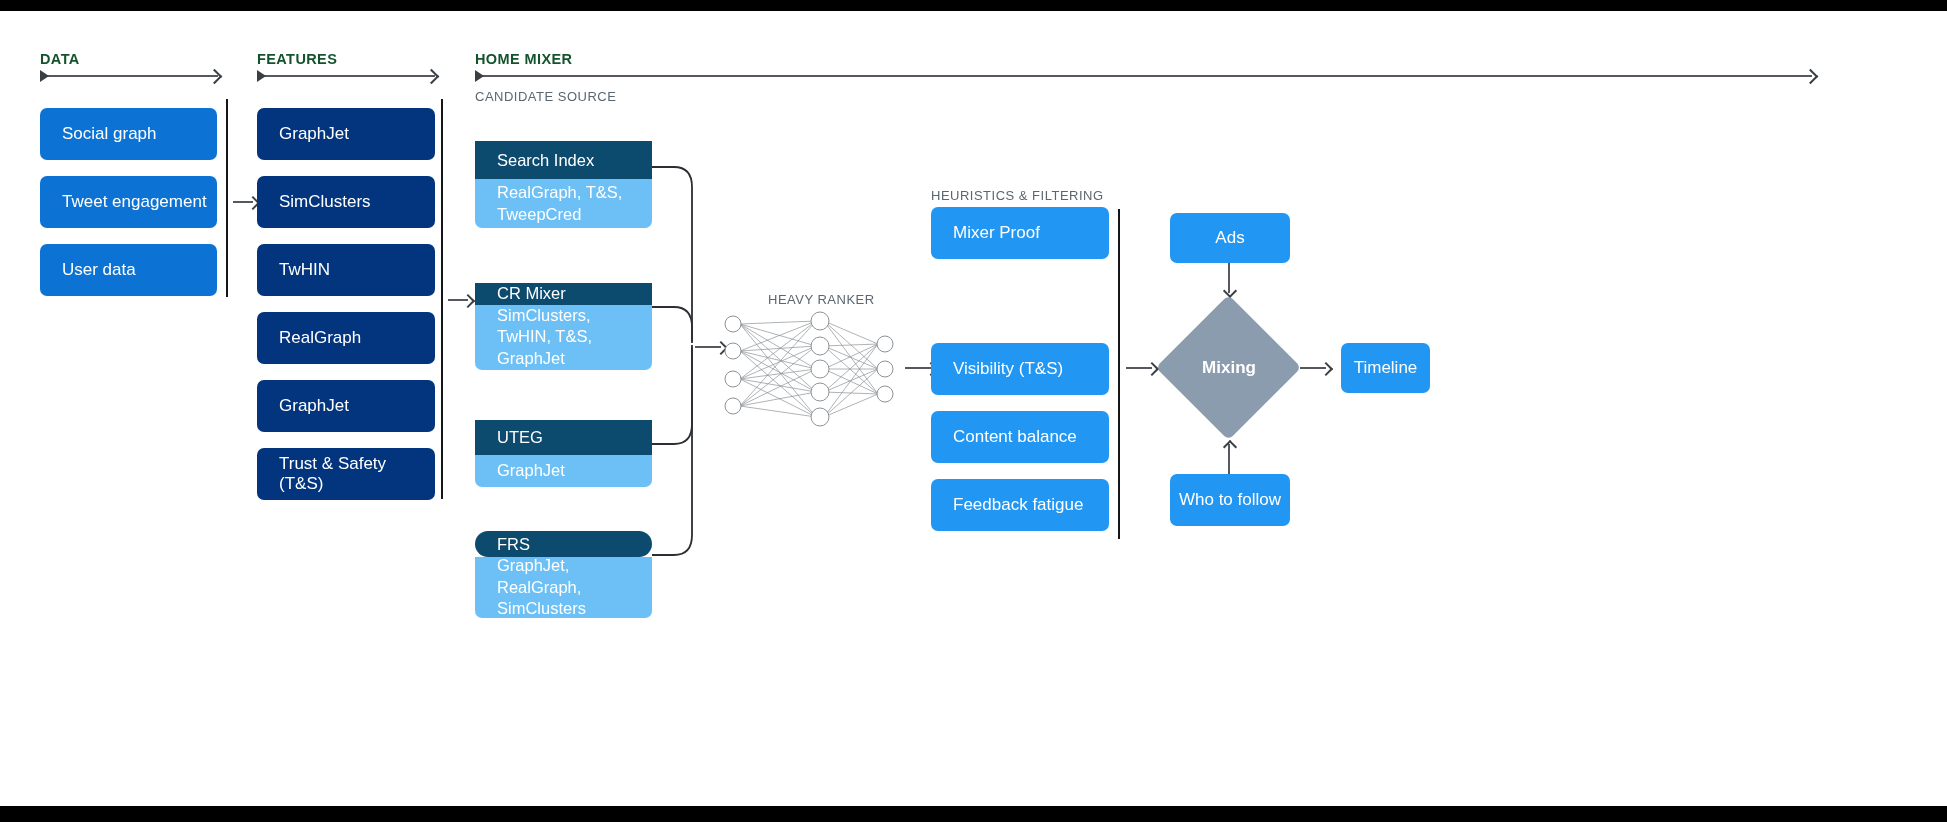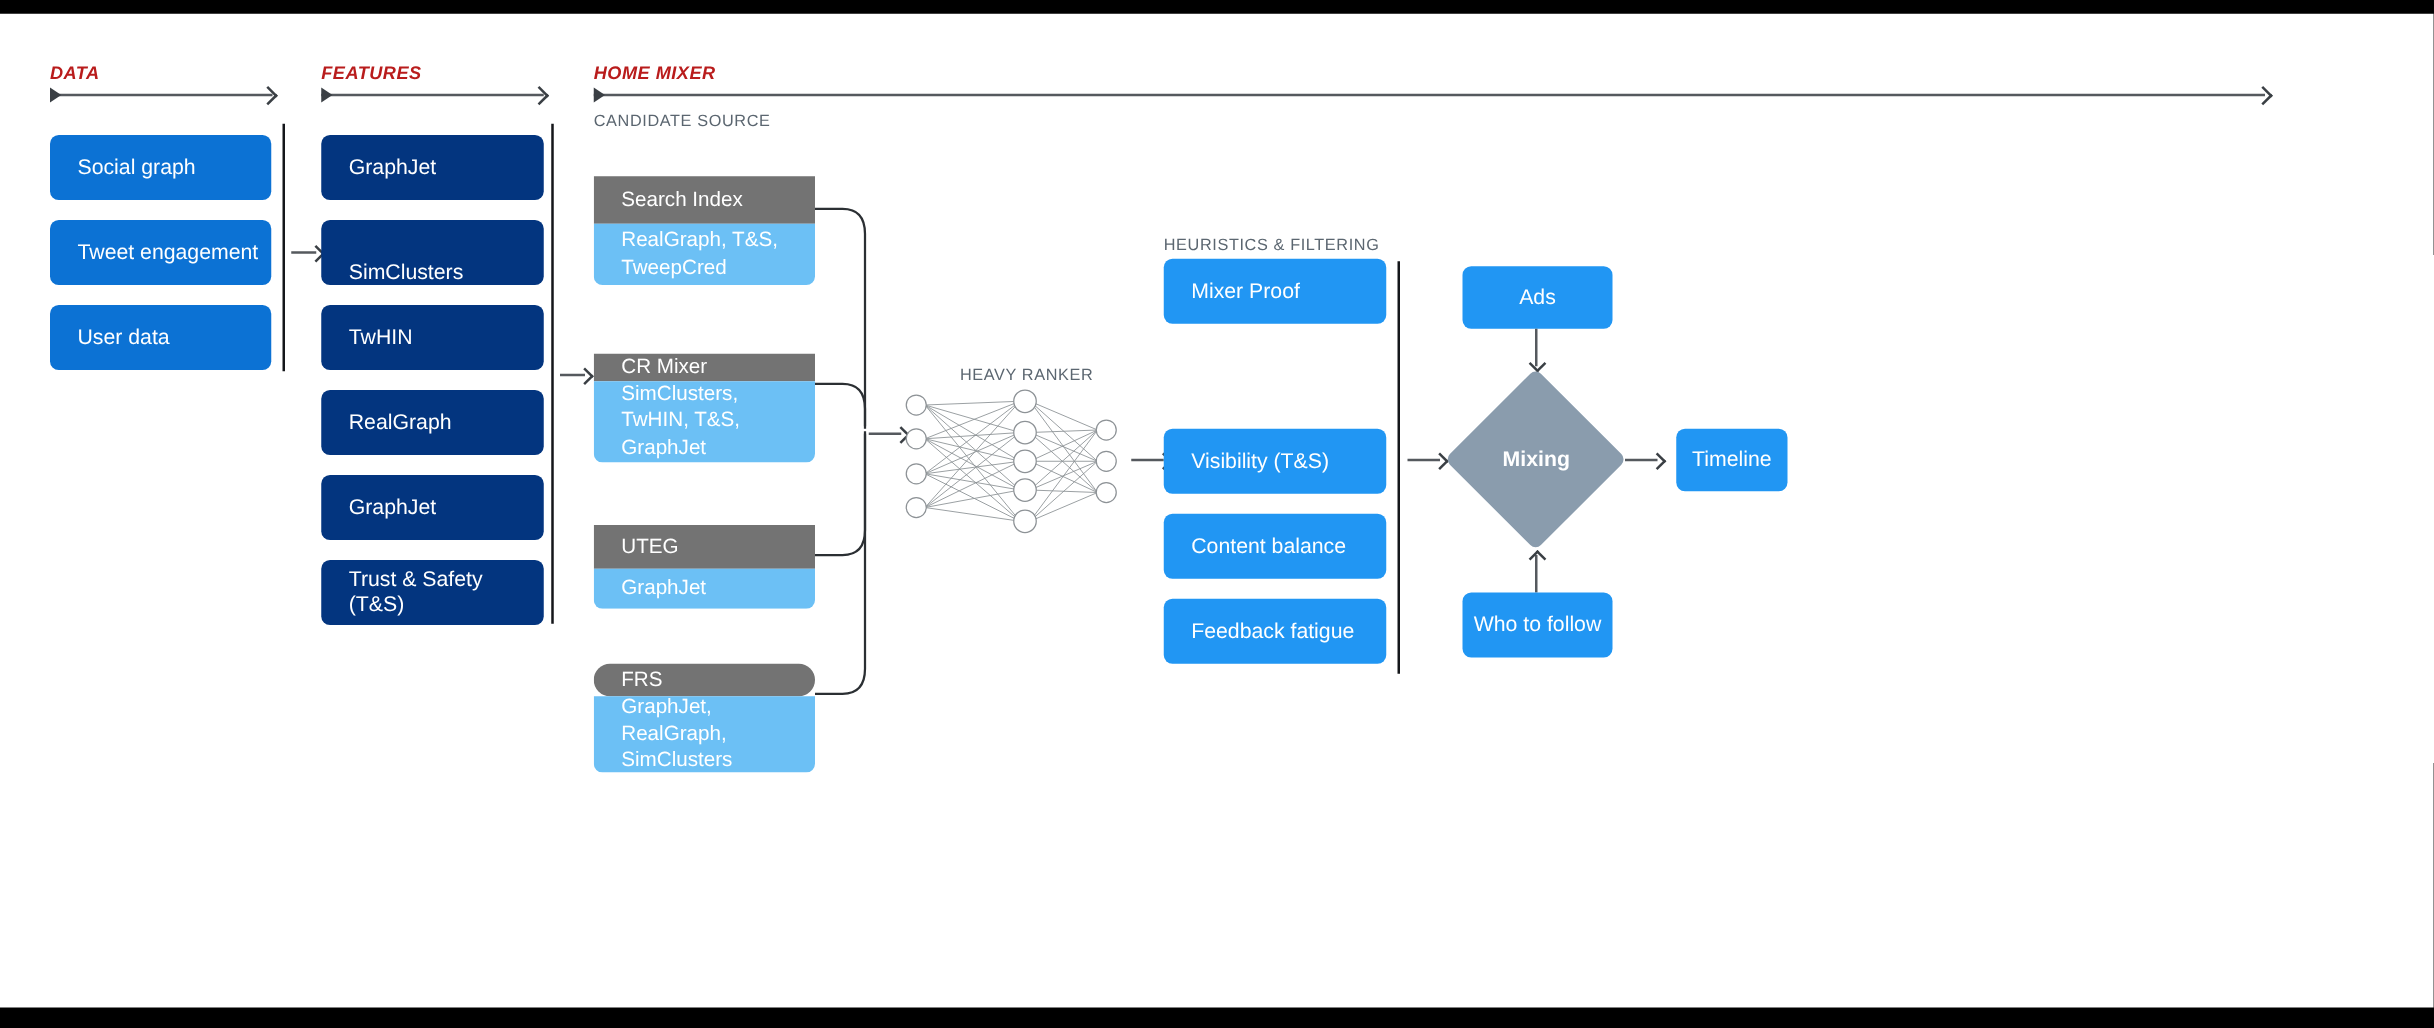--- a/index.html
+++ b/index.html
@@ -8,21 +8,21 @@
        font-family:"Liberation Sans","DejaVu Sans",sans-serif;}
   #stage{position:relative;width:1947px;height:822px;background:#000;}
   #canvas{position:absolute;left:0;top:11px;width:1947px;height:795px;background:#fff;}
   .bar{position:absolute;left:0;width:1947px;background:#000;}
   .bar-top{top:0;height:11px;}
   .bar-bot{top:806px;height:16px;}
 
   .abs{position:absolute;box-sizing:border-box;}
 
   
-  .sec-title{font-size:14.5px;font-weight:bold;color:#b91c1c;letter-spacing:.4px;font-style:italic;}
+  .sec-title{font-size:14.5px;font-weight:bold;color:#14532d;letter-spacing:.4px;}
   .sub-label{font-size:13px;color:#5b6670;letter-spacing:.5px;}
 
   .hline{position:absolute;height:2px;background:#55595e;}
   .tri{position:absolute;width:0;height:0;
        border-top:6px solid transparent;border-bottom:6px solid transparent;
        border-left:9px solid #3a3f44;}
   .chev{position:absolute;width:9px;height:9px;
         border-top:2px solid #3a3f44;border-right:2px solid #3a3f44;
         transform:rotate(45deg);}
 
@@ -35,21 +35,21 @@
   .box span{display:block;}
   .box.pad{padding-left:22px;}
   .data-box{background:#0C72D4;font-size:17px;}
   .feat-box{background:#03357F;font-size:17px;}
   .heur-box{background:#2196F3;font-size:17px;}
   .plain-box{background:#2196F3;font-size:17px;justify-content:center;}
 
   
   .cand{position:absolute;border-radius:7px;overflow:hidden;
         display:flex;flex-direction:column;}
-  .cand-head{background:#737373;color:#fff;font-size:16.5px;
+  .cand-head{background:#0c4a6e;color:#fff;font-size:16.5px;
              display:flex;align-items:center;padding-left:22px;box-sizing:border-box;margin-top:32px;}
   .cand-body{background:#6CC0F5;color:#fff;font-size:16.5px;line-height:1.32;
              display:flex;align-items:center;padding:0 14px 0 22px;box-sizing:border-box;}
 
   
   .arrow{position:absolute;}
   .arrow .shaft{position:absolute;background:#55595e;}
   .arrow .head{position:absolute;width:8px;height:8px;
                border-top:2px solid #3a3f44;border-right:2px solid #3a3f44;}
 
@@ -101,21 +101,21 @@
     </div>
 
     <div class="arrow" style="left:233px;top:185px;width:26px;height:12px;">
       <div class="shaft" style="left:0;top:5px;width:20px;height:2px;"></div>
       <div class="head" style="left:15px;top:2px;transform:rotate(45deg);"></div>
     </div>
 
     <div class="box feat-box pad" style="left:257px;top:97px;width:178px;height:52px;">
       <span>GraphJet</span>
     </div>
-    <div class="box feat-box pad" style="left:257px;top:165px;width:178px;height:52px;align-items:flex-end;">
+    <div class="box feat-box pad" style="left:257px;top:165px;width:178px;height:52px;">
       <span>SimClusters</span>
     </div>
     <div class="box feat-box pad" style="left:257px;top:233px;width:178px;height:52px;">
       <span>TwHIN</span>
     </div>
     <div class="box feat-box pad" style="left:257px;top:301px;width:178px;height:52px;">
       <span>RealGraph</span>
     </div>
     <div class="box feat-box pad" style="left:257px;top:369px;width:178px;height:52px;">
       <span>GraphJet</span>

